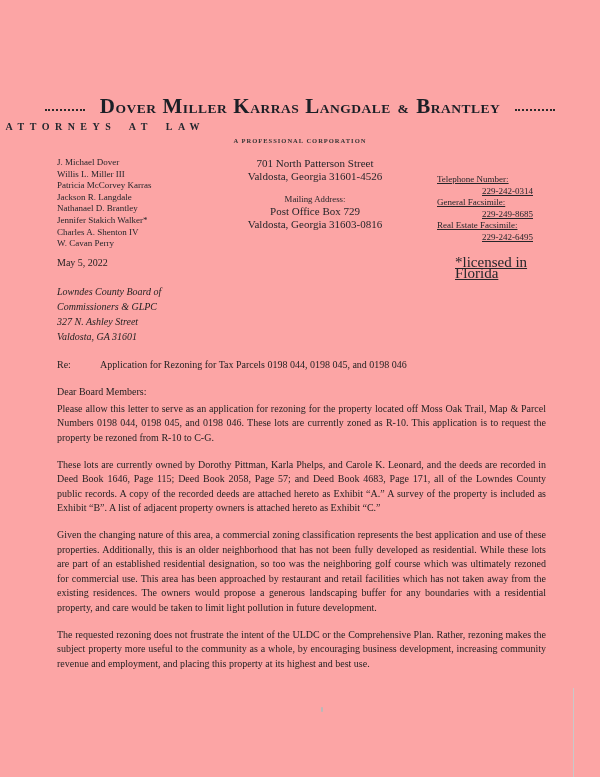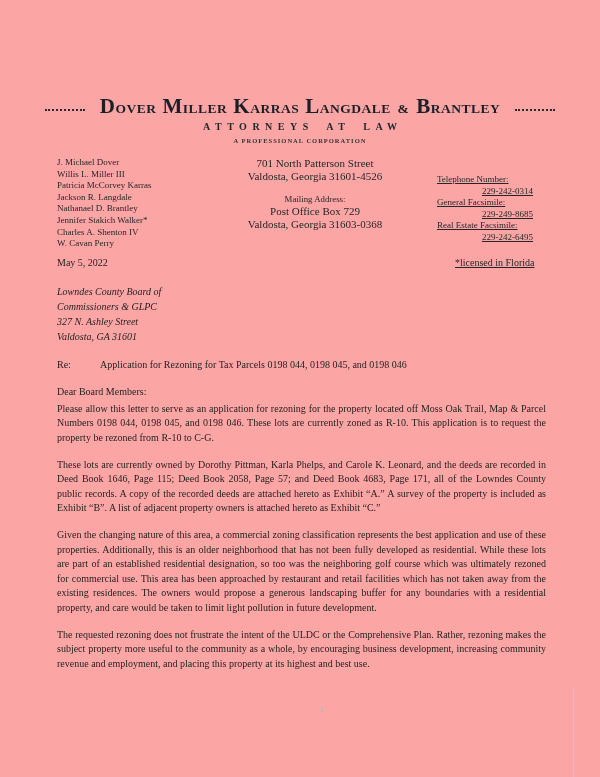--- a/index.html
+++ b/index.html
@@ -33,21 +33,21 @@
     letter-spacing: 0.5px;
   }
   .fn-word { margin: 0 3px; }
   .fn-initial { font-size: 21px; font-weight: bold; }
   .fn-rest { font-size: 13.5px; font-weight: bold; letter-spacing: 0.5px; }
   .fn-amp { font-size: 13.5px; font-weight: bold; }
 
   .lh-tagline {
     position: absolute;
     top: 121px; left: 0; right: 0;
-    text-align: center;
+    text-align: left;
     font-size: 10px;
     font-weight: bold;
     letter-spacing: 0.55em;
     word-spacing: 0.5em;
     color: #23272e;
     text-indent: 0.55em; 
   }
   .lh-subtagline {
     position: absolute;
     top: 137px; left: 0; right: 0;
@@ -82,21 +82,21 @@
     font-size: 9px;
     line-height: 11.6px;
     color: #26262a;
     text-decoration: underline;
   }
   .contact-label { text-align: left; }
   .contact-value { text-align: right; padding-right: 14px; }
   .lh-footnote {
     margin-top: 13px;
     padding-left: 18px;
-    font-size: 10px;
+    font-size: 15px;
   }
 
   
   .letter-body {
     position: absolute;
     top: 256px; left: 57px;
     width: 489px;
     font-size: 10px;
     line-height: 14.6px;
     color: #1f1f1f;
@@ -153,21 +153,21 @@
       <div class="attorney-line">Jennifer Stakich Walker*</div>
       <div class="attorney-line">Charles A. Shenton IV</div>
       <div class="attorney-line">W. Cavan Perry</div>
     </div>
 
   <div class="lh-address">
     <div class="addr-line">701 North Patterson Street</div>
     <div class="addr-line">Valdosta, Georgia  31601-4526</div>
     <div class="mailing-label">Mailing Address:</div>
     <div class="addr-line">Post Office Box 729</div>
-    <div class="addr-line">Valdosta, Georgia  31603-0368</div>
+    <div class="addr-line">Valdosta, Georgia  31603-0816</div>
   </div>
 
   <div class="lh-contacts">
     <div>
 
         <div class="contact-label">Telephone Number:</div>
         <div class="contact-value">229-242-0314</div>
 
         <div class="contact-label">General Facsimile:</div>
         <div class="contact-value">229-249-8685</div>

